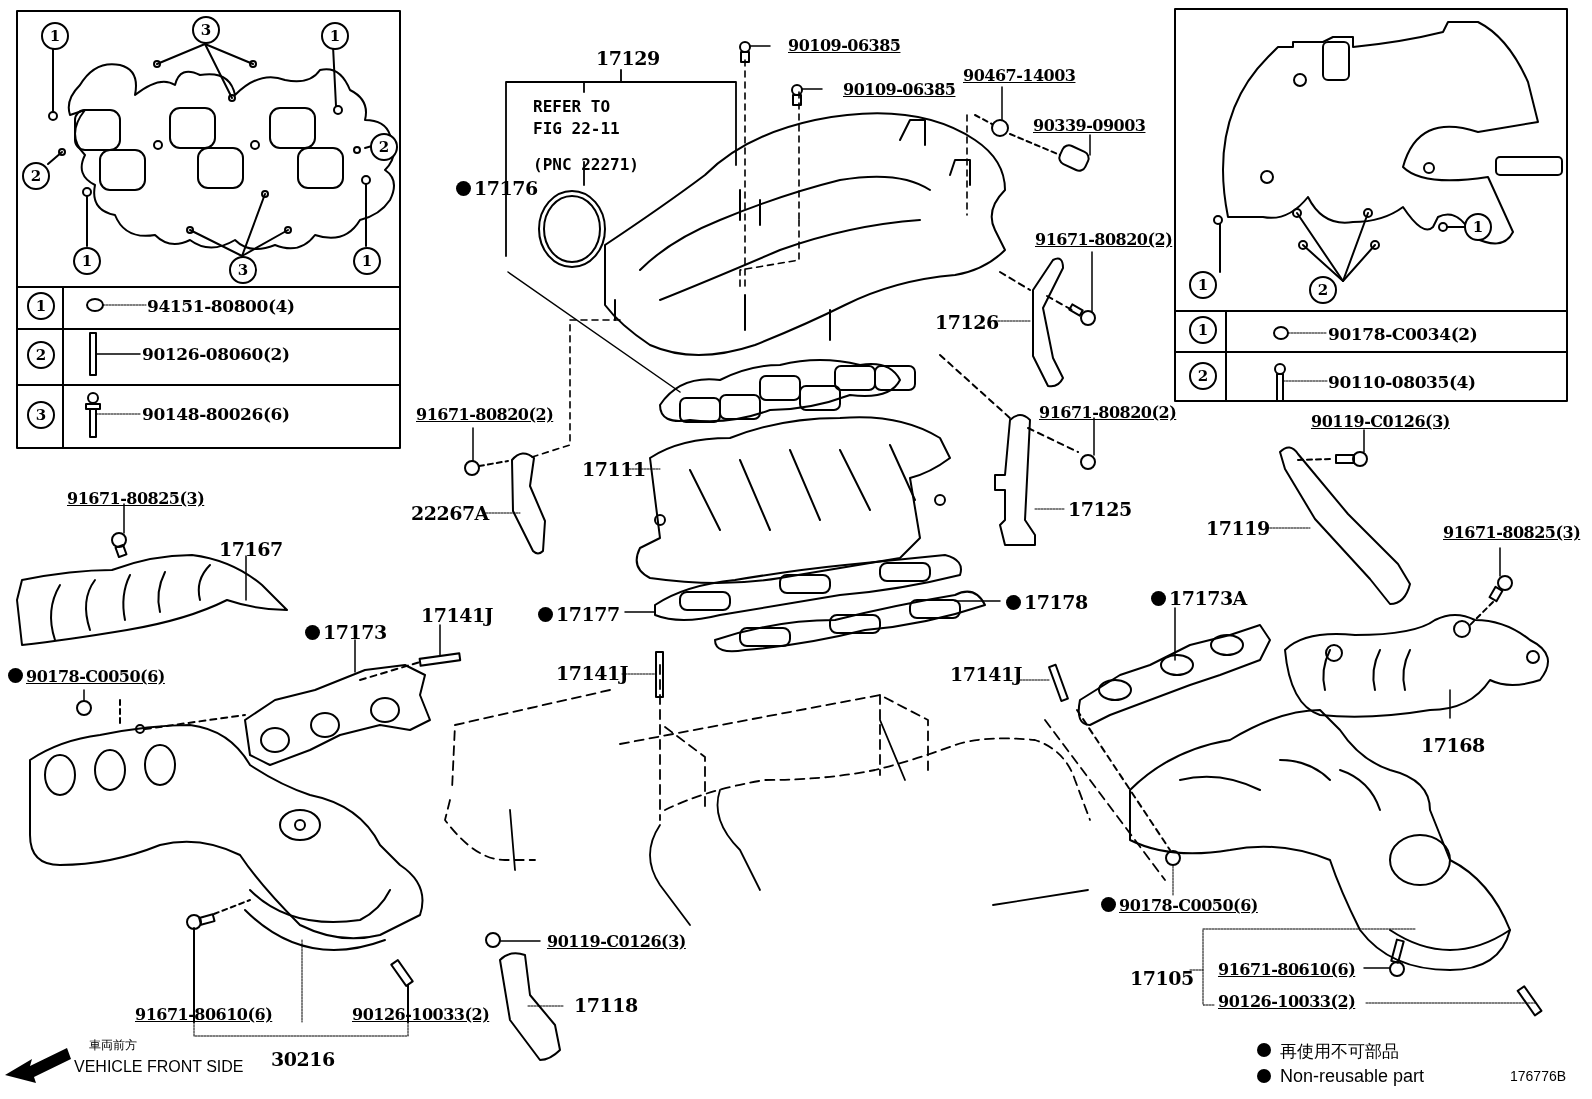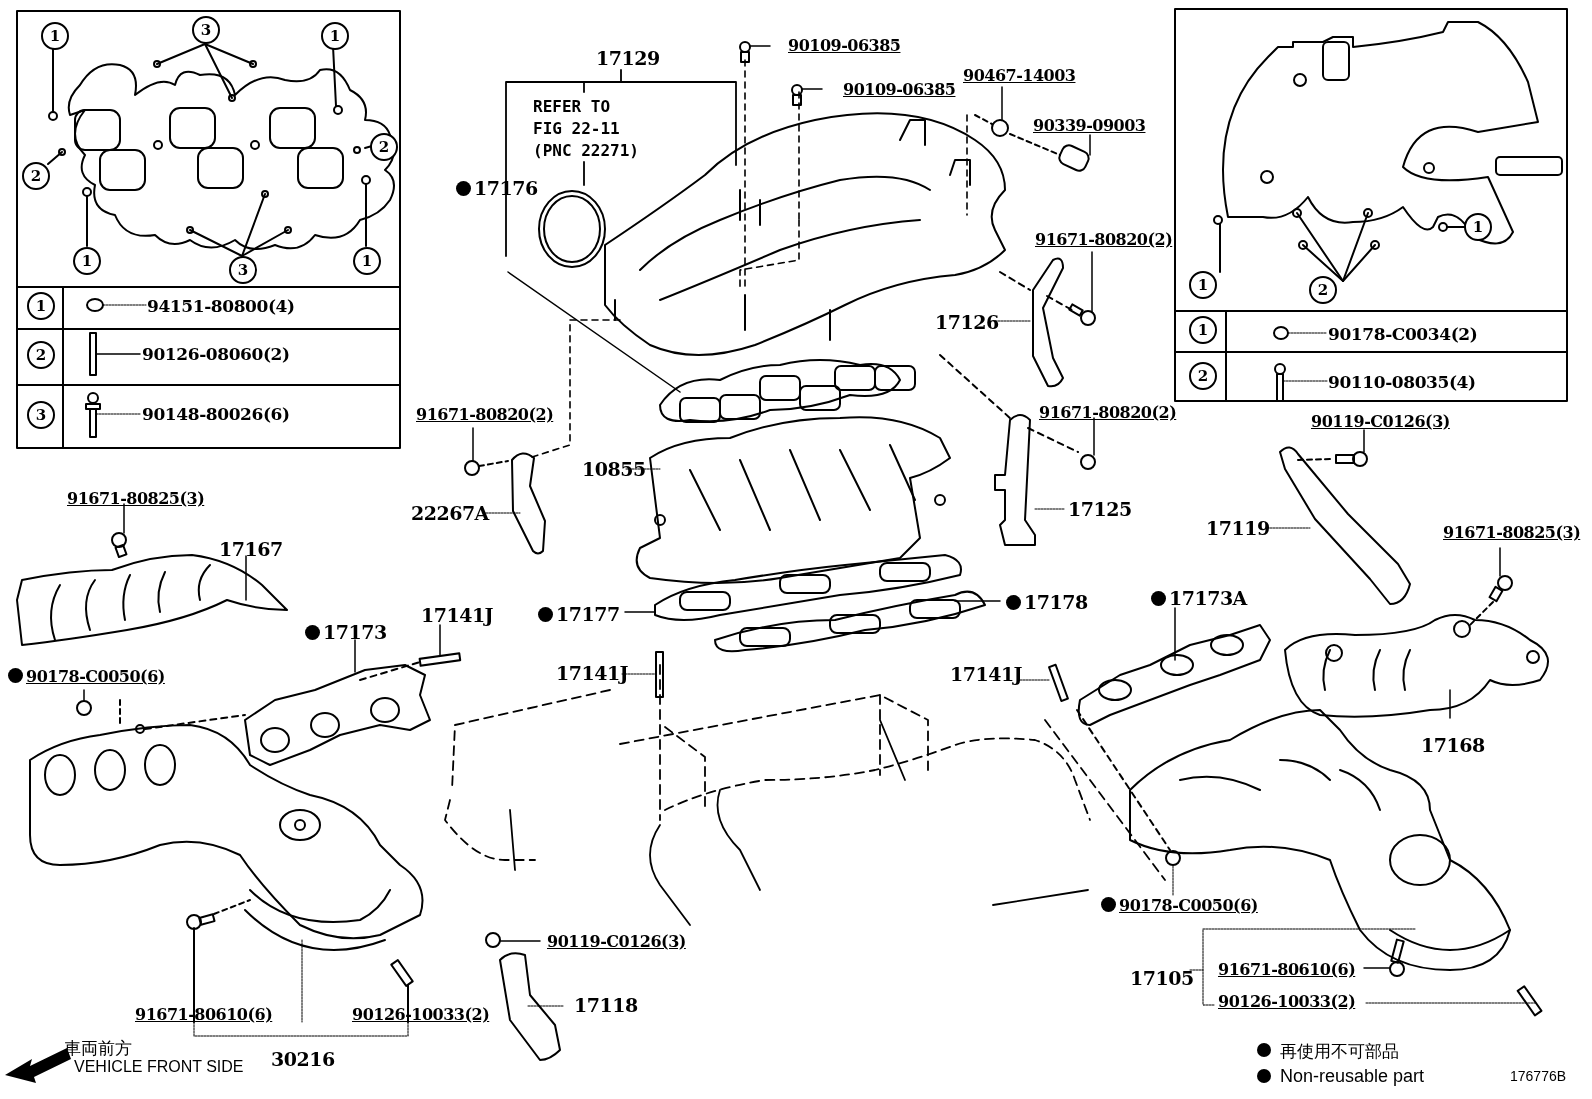--- a/index.html
+++ b/index.html
@@ -392,31 +392,31 @@
 <div class="circ" style="left:1464px;top:213px">1</div>
 <div class="circ" style="left:1309px;top:276px">2</div>
 <div class="circ" style="left:1189px;top:316px">1</div>
 <div class="tbl-num" style="left:1328px;top:324px">90178-C0034(2)</div>
 <div class="circ" style="left:1189px;top:362px">2</div>
 <div class="tbl-num" style="left:1328px;top:372px">90110-08035(4)</div>
 
 <div class="lbl" style="left:596px;top:48px">17129</div>
 <div class="lbl ref" style="left:533px;top:97px">REFER TO</div>
 <div class="lbl ref" style="left:533px;top:119px">FIG 22-11</div>
-<div class="lbl ref" style="left:533px;top:141px">(PNC 22271)</div>
+<div class="lbl ref" style="left:533px;top:155px">(PNC 22271)</div>
 <div class="lbl" style="left:456px;top:178px"><span class="dot"></span><span>17176</span></div>
 <div class="lbl sm" style="left:788px;top:36px">90109-06385</div>
 <div class="lbl sm" style="left:843px;top:80px">90109-06385</div>
 <div class="lbl sm" style="left:963px;top:66px">90467-14003</div>
 <div class="lbl sm" style="left:1033px;top:116px">90339-09003</div>
 <div class="lbl sm" style="left:1035px;top:230px">91671-80820(2)</div>
 <div class="lbl" style="left:935px;top:312px">17126</div>
 <div class="lbl sm" style="left:416px;top:405px">91671-80820(2)</div>
 <div class="lbl" style="left:411px;top:503px">22267A</div>
-<div class="lbl" style="left:582px;top:459px">10855</div>
+<div class="lbl" style="left:582px;top:459px">17111</div>
 <div class="lbl sm" style="left:1039px;top:403px">91671-80820(2)</div>
 <div class="lbl" style="left:1068px;top:499px">17125</div>
 <div class="lbl" style="left:538px;top:604px"><span class="dot"></span><span>17177</span></div>
 <div class="lbl" style="left:1006px;top:592px"><span class="dot"></span><span>17178</span></div>
 <div class="lbl" style="left:556px;top:663px">17141J</div>
 
 <div class="lbl sm" style="left:67px;top:489px">91671-80825(3)</div>
 <div class="lbl" style="left:219px;top:539px">17167</div>
 <div class="lbl" style="left:305px;top:622px"><span class="dot"></span><span>17173</span></div>
 <div class="lbl" style="left:421px;top:605px">17141J</div>
@@ -431,19 +431,19 @@
 <div class="lbl" style="left:1206px;top:518px">17119</div>
 <div class="lbl sm" style="left:1443px;top:523px">91671-80825(3)</div>
 <div class="lbl" style="left:1151px;top:588px"><span class="dot"></span><span>17173A</span></div>
 <div class="lbl" style="left:950px;top:664px">17141J</div>
 <div class="lbl" style="left:1421px;top:735px">17168</div>
 <div class="lbl sm" style="left:1101px;top:896px"><span class="dot"></span><span>90178-C0050(6)</span></div>
 <div class="lbl" style="left:1130px;top:968px">17105</div>
 <div class="lbl sm" style="left:1218px;top:960px">91671-80610(6)</div>
 <div class="lbl sm" style="left:1218px;top:992px">90126-10033(2)</div>
 
-<div class="legend-text" style="left:64px;top:1037px;font-size:17px">車両前方</div>
+<div class="legend-text" style="left:89px;top:1037px;font-size:12px">車両前方</div>
 <div class="legend-text" style="left:74px;top:1058px;font-size:16px">VEHICLE FRONT SIDE</div>
 <div class="legend-text" style="left:1280px;top:1040px">再使用不可部品</div>
 <div class="legend-text" style="left:1280px;top:1066px;font-size:18px">Non-reusable part</div>
 <div class="figno" style="left:1510px;top:1068px">176776B</div>
 
 </div>
 
 </body></html>

